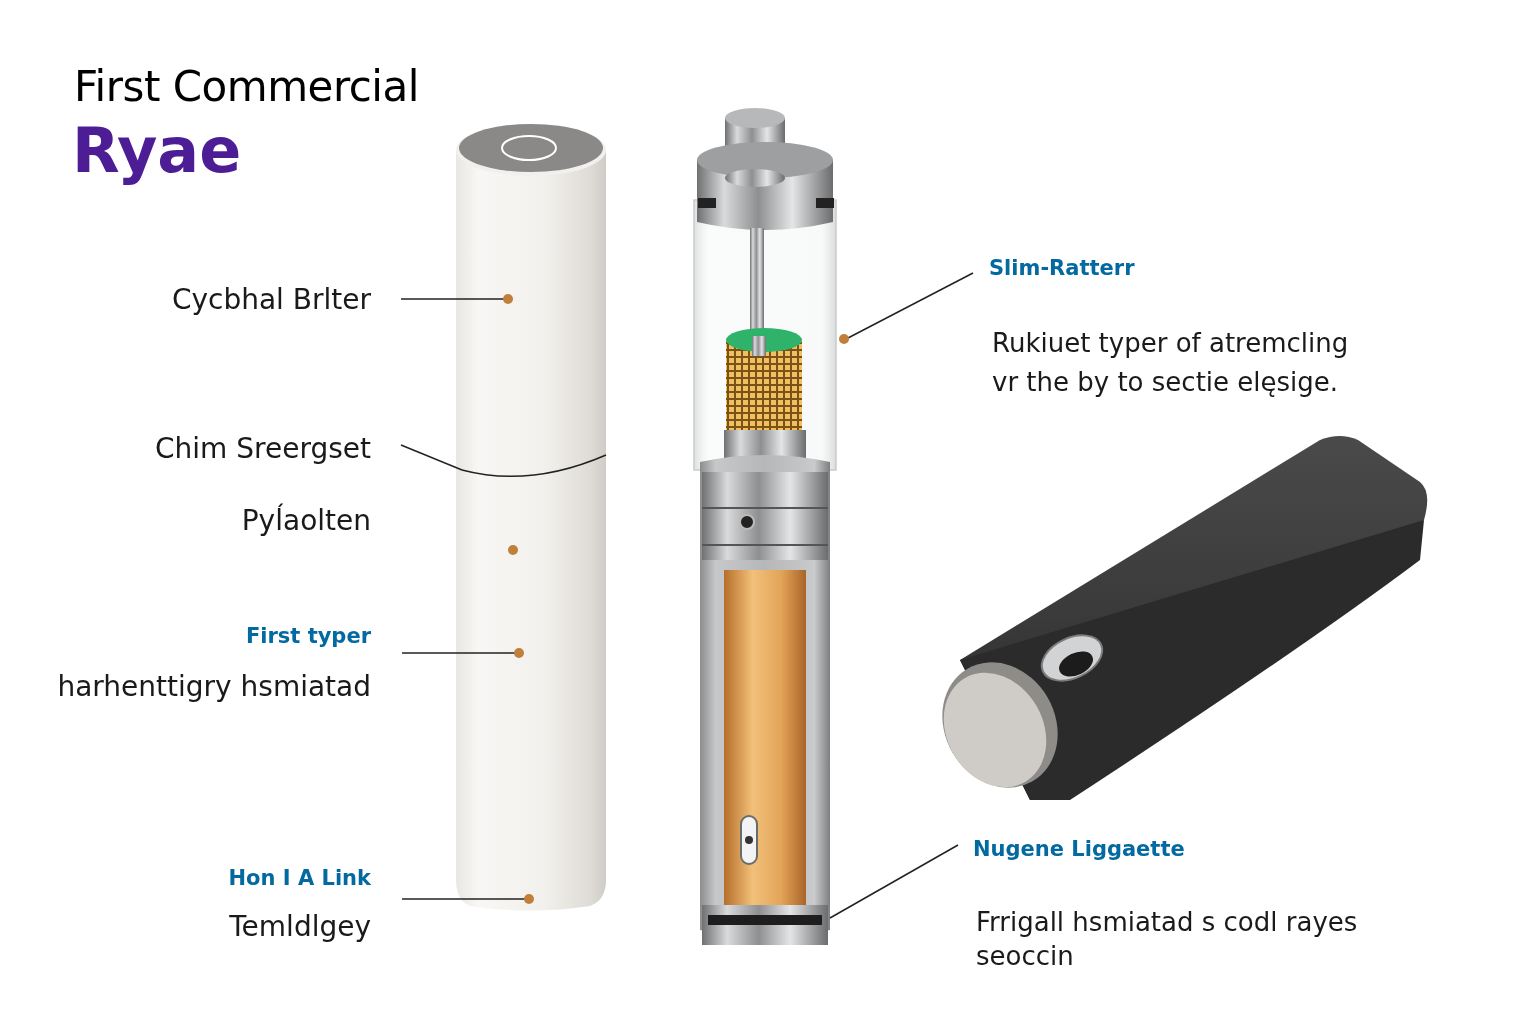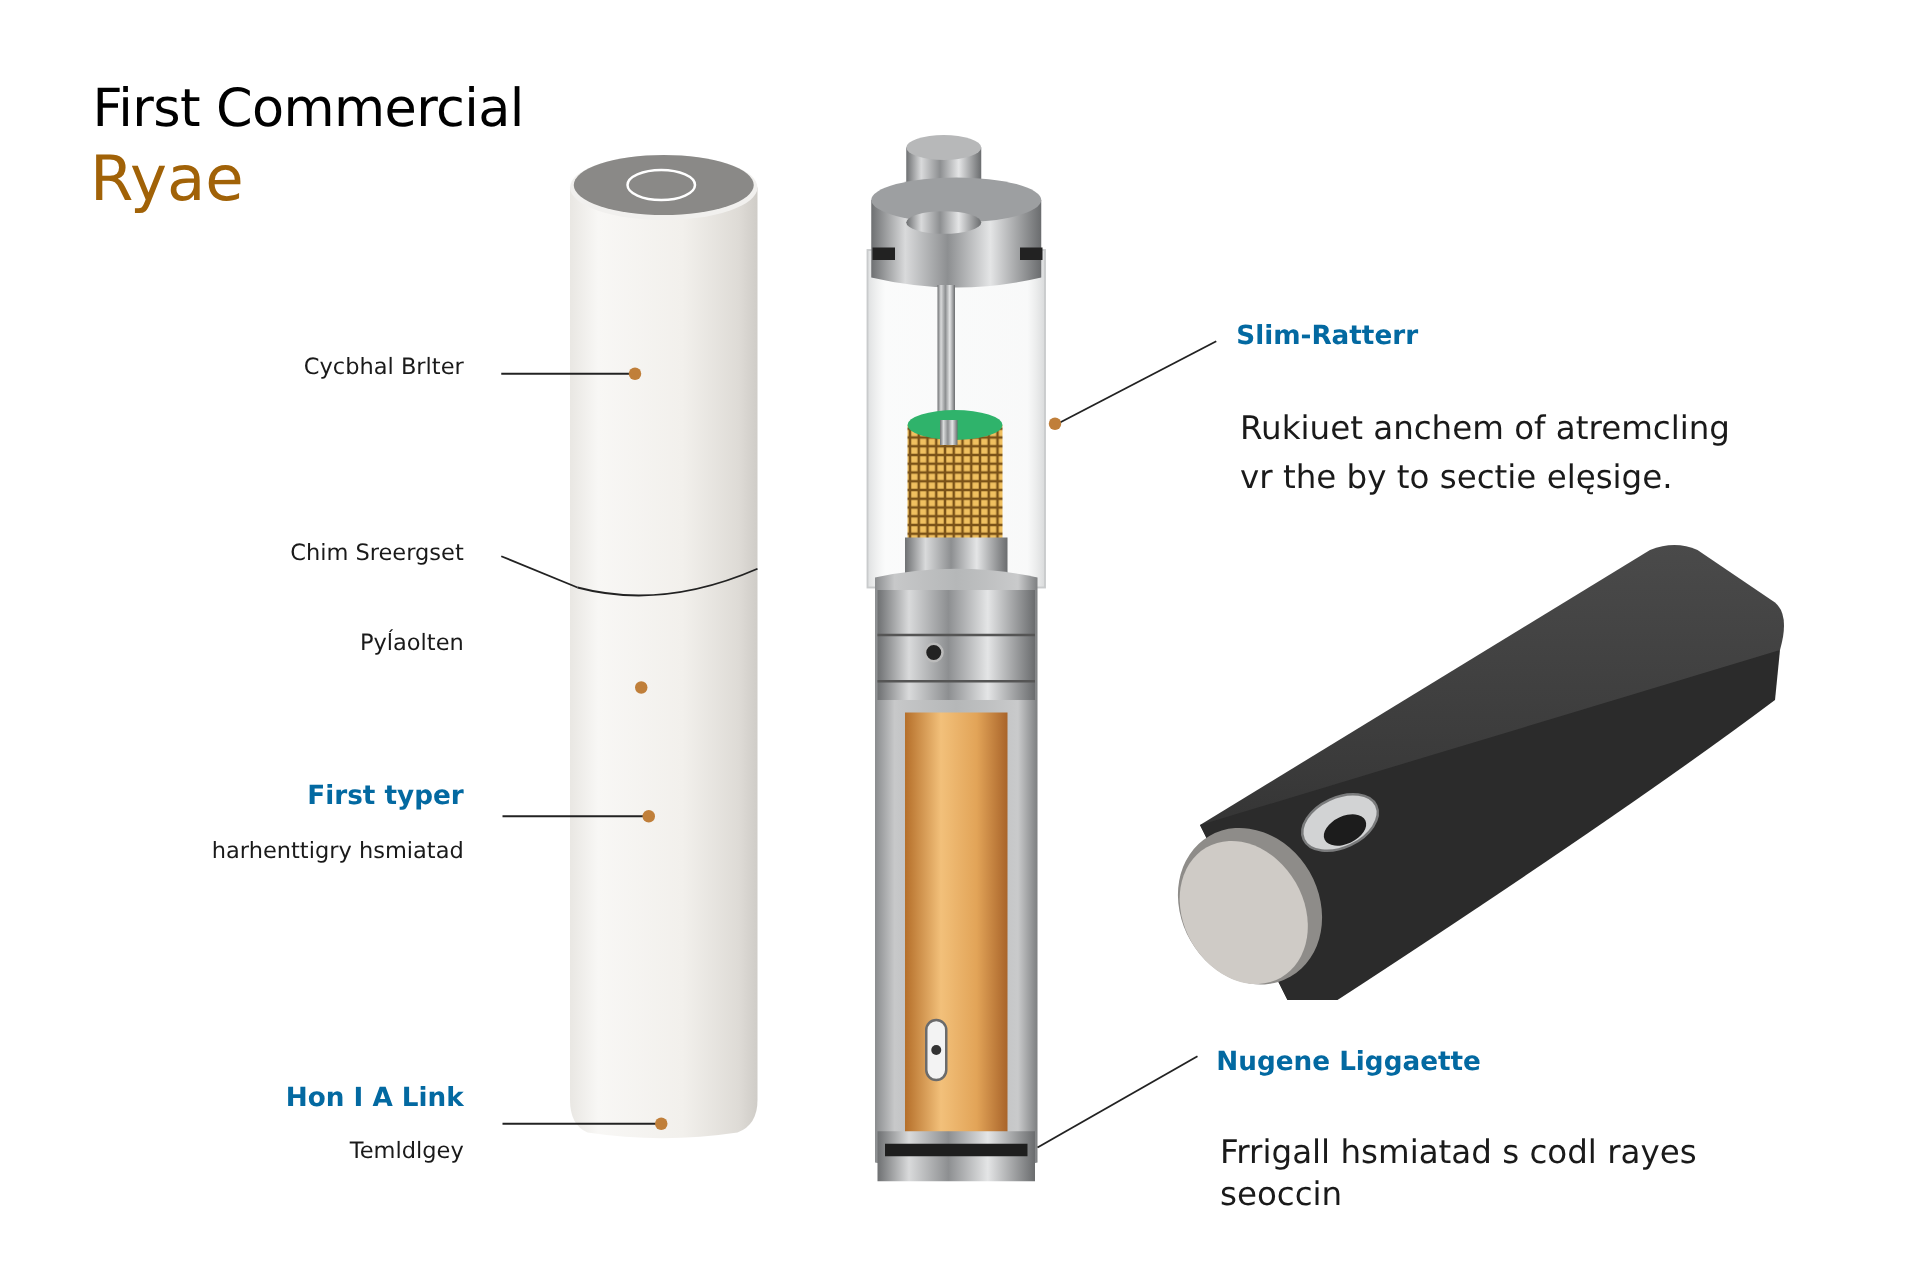--- a/index.html
+++ b/index.html
@@ -4,22 +4,22 @@
   <style>
     html, body { margin: 0; padding: 0; }
     body {
       width: 1536px; height: 1024px; overflow: hidden;
       background: #ffffff; position: relative;
       font-family: "DejaVu Sans", "Liberation Sans", sans-serif;
       color: #111;
     }
     .abs { position: absolute; }
     .title-1 { left: 74px; top: 62px; font-size: 42px; font-weight: 400; letter-spacing: -0.5px; color: #000000; white-space: nowrap; }
-    .title-2 { left: 72px; top: 114px; font-size: 50px; font-weight: 400; color: #a16207; white-space: nowrap; }
-    .lbl { font-size: 18px; color: #1a1a1a; white-space: nowrap; text-align: left; }
+    .title-2 { left: 72px; top: 114px; font-size: 62px; font-weight: 700; color: #4c1d95; white-space: nowrap; }
+    .lbl { font-size: 28px; color: #1a1a1a; white-space: nowrap; text-align: left; }
     .lbl-b { font-size: 21px; font-weight: 700; color: #0369a1; white-space: nowrap; }
     .rt { text-align: right; }
     .desc { font-size: 26px; color: #1a1a1a; line-height: 40px; white-space: nowrap; }
     svg.art { position: absolute; left: 0; top: 0; }
   </style>
 </head>
 <body>
 
 <svg class="art" width="1536" height="1024" viewBox="0 0 1536 1024">
   <defs>
@@ -147,18 +147,18 @@
 <div class="abs lbl" style="right:1165px; top:432px;">Chim Sreergset</div>
 <div class="abs lbl" style="right:1165px; top:504px;">Pyĺaolten</div>
 
 <div class="abs lbl-b rt" style="right:1165px; top:624px;">First typer</div>
 <div class="abs lbl" style="right:1165px; top:670px;">harhenttigry hsmiatad</div>
 
 <div class="abs lbl-b rt" style="right:1165px; top:866px;margin-left:28px;">Hon I A Link</div>
 <div class="abs lbl" style="right:1165px; top:910px;">Temldlgey</div>
 
 <div class="abs lbl-b" style="left:989px; top:256px;">Slim-Ratterr</div>
-<div class="abs desc" style="left:992px; top:323px;">Rukiuet anchem of atremcling</div>
+<div class="abs desc" style="left:992px; top:323px;">Rukiuet typer of atremcling</div>
 <div class="abs desc" style="left:992px; top:362px;">vr the by to sectie elęsige.</div>
 
 <div class="abs lbl-b" style="left:973px; top:837px;">Nugene Liggaette</div>
 <div class="abs desc" style="left:976px; top:902px;">Frrigall hsmiatad s codl rayes</div>
 <div class="abs desc" style="left:976px; top:936px;text-align:right;">seoccin</div>
 
 </body></html>

